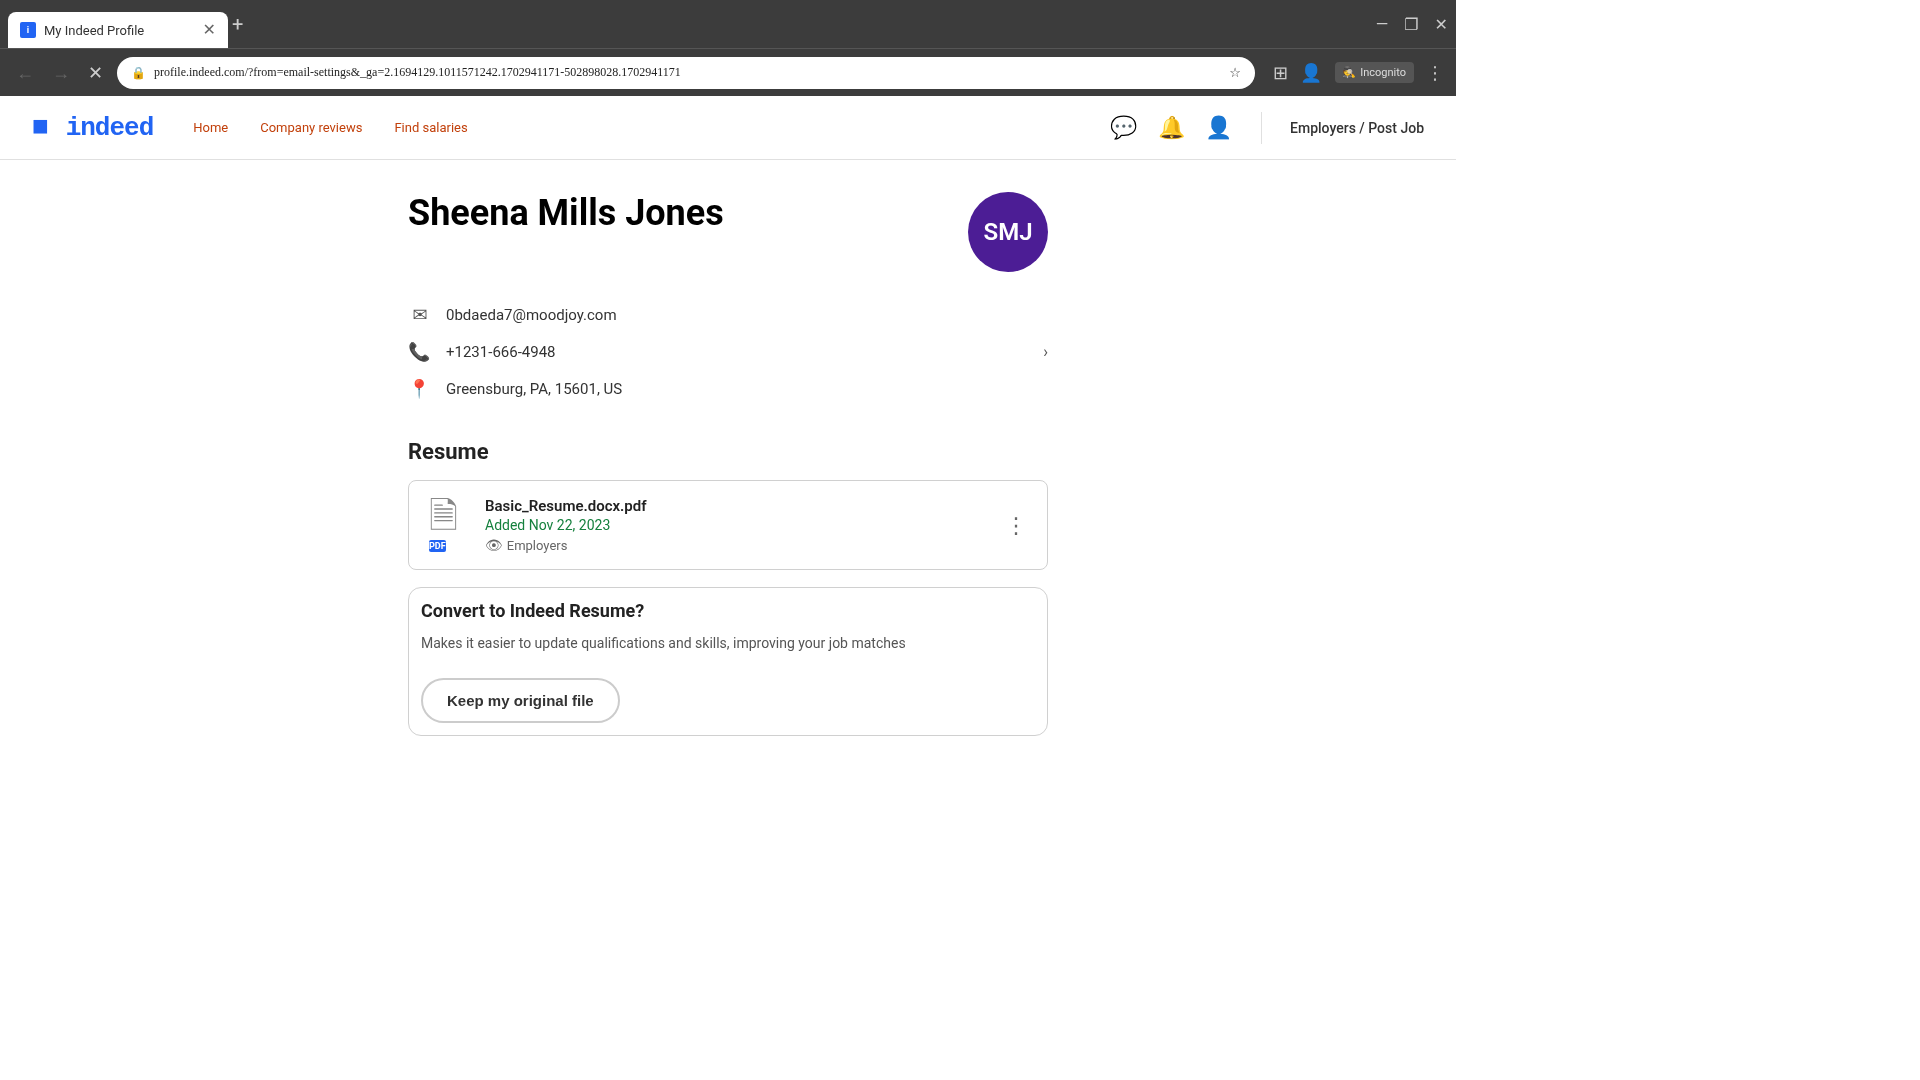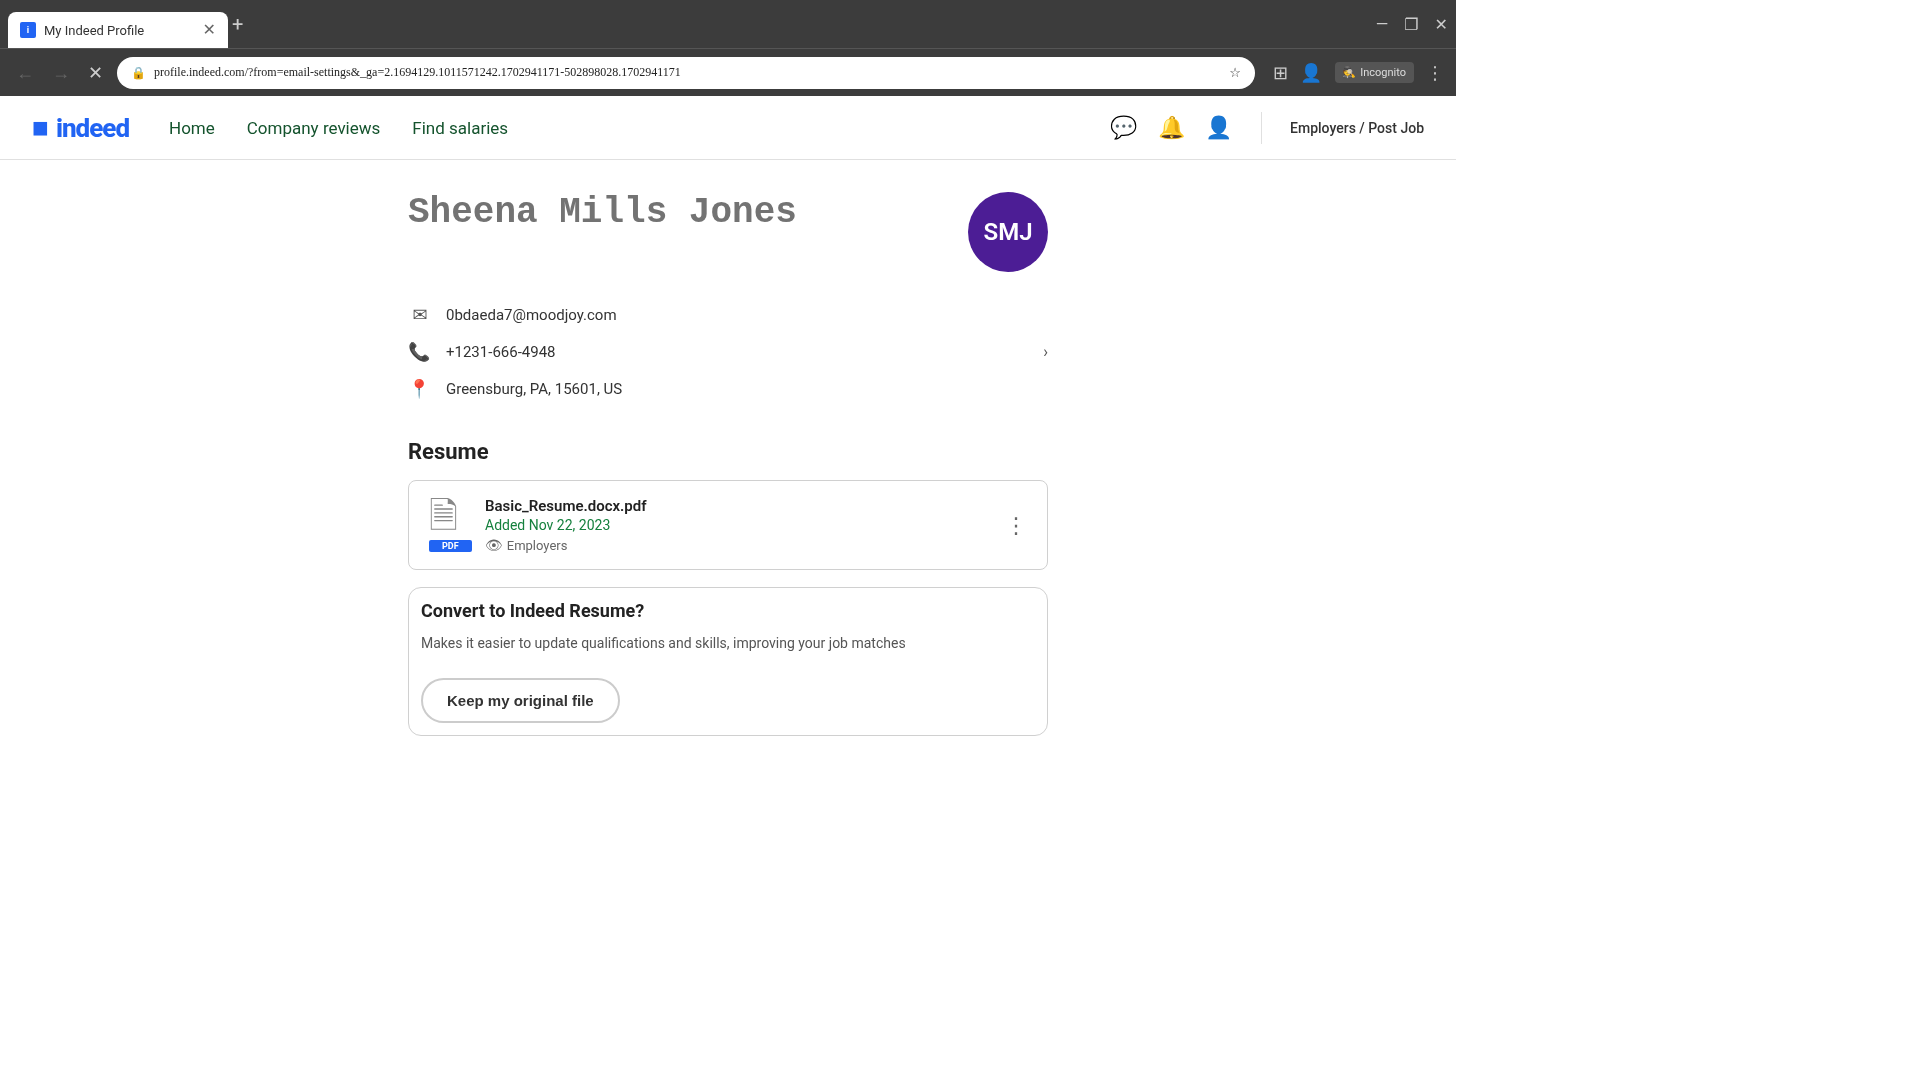--- a/index.html
+++ b/index.html
@@ -20,48 +20,48 @@
     .nav-btn { color: #ccc; font-size: 18px; cursor: pointer; padding: 4px; }
     .nav-btn.disabled { color: #666; cursor: default; }
     .address-bar { flex: 1; background: #fff; border-radius: 22px; height: 32px; display: flex; align-items: center; padding: 0 14px; gap: 8px; font-size: 13px; color: #333; }
     .address-bar .lock-icon { color: #555; font-size: 12px; }
     .address-text { flex: 1; font-size: 12px; color: #222; font-family: Liberation Serif, serif; }
     .toolbar-icons { display: flex; gap: 12px; color: #ccc; font-size: 18px; margin-left: 8px; }
     .incognito-badge { background: #555; color: #ddd; font-size: 11px; padding: 2px 8px; border-radius: 4px; display: flex; align-items: center; gap: 4px; }
 
     
     .indeed-nav { background: #fff; border-bottom: 1px solid #e0e0e0; height: 64px; display: flex; align-items: center; padding: 0 32px; }
-    .indeed-logo { display: flex; align-items: center; margin-right: 40px; }
+    .indeed-logo { display: flex; align-items: center; margin-right: 40px; font-family: Liberation Mono, monospace; }
     .nav-links { display: flex; gap: 32px; }
-    .nav-link { font-size: 17px; color: #14532d; text-decoration: none; cursor: pointer; }
+    .nav-link { font-size: 13px; color: #c2410c; text-decoration: none; cursor: pointer; }
     .nav-right { margin-left: auto; display: flex; align-items: center; gap: 20px; }
     .nav-icon { color: #333; font-size: 22px; cursor: pointer; }
     .nav-divider { width: 1px; height: 32px; background: #e0e0e0; margin: 0 8px; }
     .employers-link { font-size: 14px; color: #333; cursor: pointer; font-weight: 500; }
 
     
     .main-content { padding: 32px 0; display: flex; justify-content: center; }
     .profile-container { width: 640px; }
 
     
     .profile-header { display: flex; align-items: flex-start; justify-content: space-between; margin-bottom: 32px; }
-    .profile-name { font-size: 36px; font-weight: 700; color: #737373; font-family: Liberation Mono, monospace; }
+    .profile-name { font-size: 36px; font-weight: 700; color: #000000; }
     .avatar { width: 80px; height: 80px; background: #4c1d95; border-radius: 50%; display: flex; align-items: center; justify-content: center; color: #fff; font-size: 24px; font-weight: 600; }
 
     
     .contact-info { display: flex; flex-direction: column; gap: 16px; margin-bottom: 40px; }
     .contact-row { display: flex; align-items: center; gap: 14px; font-size: 15px; color: #333; }
     .contact-icon { font-size: 18px; color: #555; width: 24px; display: flex; justify-content: center; }
     .contact-arrow { margin-left: auto; color: #555; font-size: 16px; cursor: pointer; }
 
     
     .section-title { font-size: 22px; font-weight: 700; color: #222; margin-bottom: 16px; }
     .resume-card { border: 1px solid #d0d0d0; border-radius: 8px; padding: 16px 20px; display: flex; align-items: center; gap: 16px; margin-bottom: 16px; }
     .file-icon-wrap { position: relative; width: 40px; }
-    .pdf-badge { background: #2164f3; color: #fff; font-size: 9px; font-weight: 700; padding: 1px 13px; border-radius: 2px; margin-top: 2px; display: inline-block; }
+    .pdf-badge { background: #2164f3; color: #fff; font-size: 9px; font-weight: 700; padding: 1px 0; border-radius: 2px; margin-top: 2px; display: inline-block; }
     .resume-info { flex: 1; }
     .resume-filename { font-size: 15px; font-weight: 600; color: #222; }
     .resume-meta { font-size: 14px; color: #15803d; margin-top: 2px; }
     .resume-searchable { font-size: 13px; color: #666; display: flex; align-items: center; gap: 4px; margin-top: 4px; }
     .searchable-icon { font-size: 14px; }
     .resume-menu { color: #666; font-size: 22px; cursor: pointer; }
 
     
     .convert-card { border: 1px solid #d0d0d0; border-radius: 13px; padding: 12px; margin-top: 17px; }
     .convert-title { font-size: 18px; font-weight: 700; color: #222; margin-bottom: 12px; }

